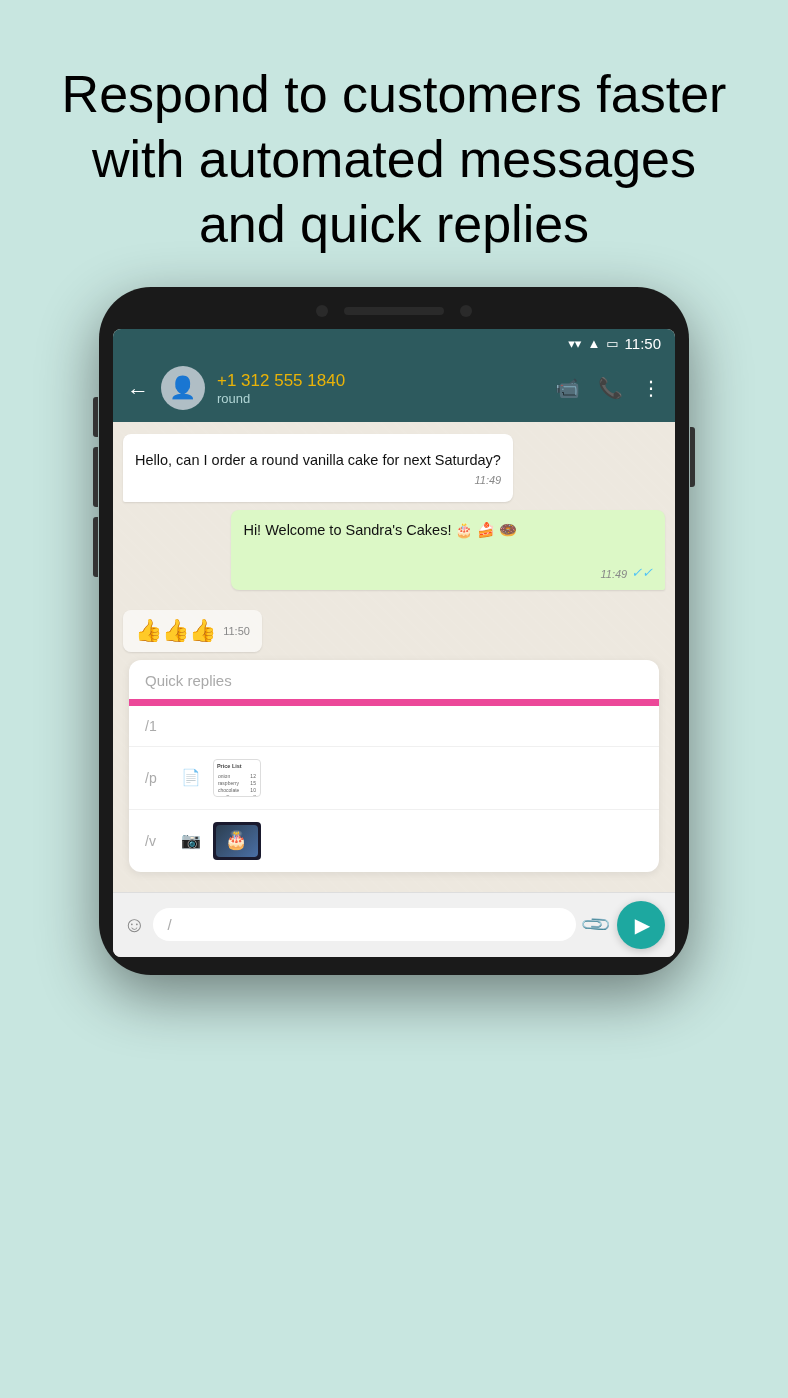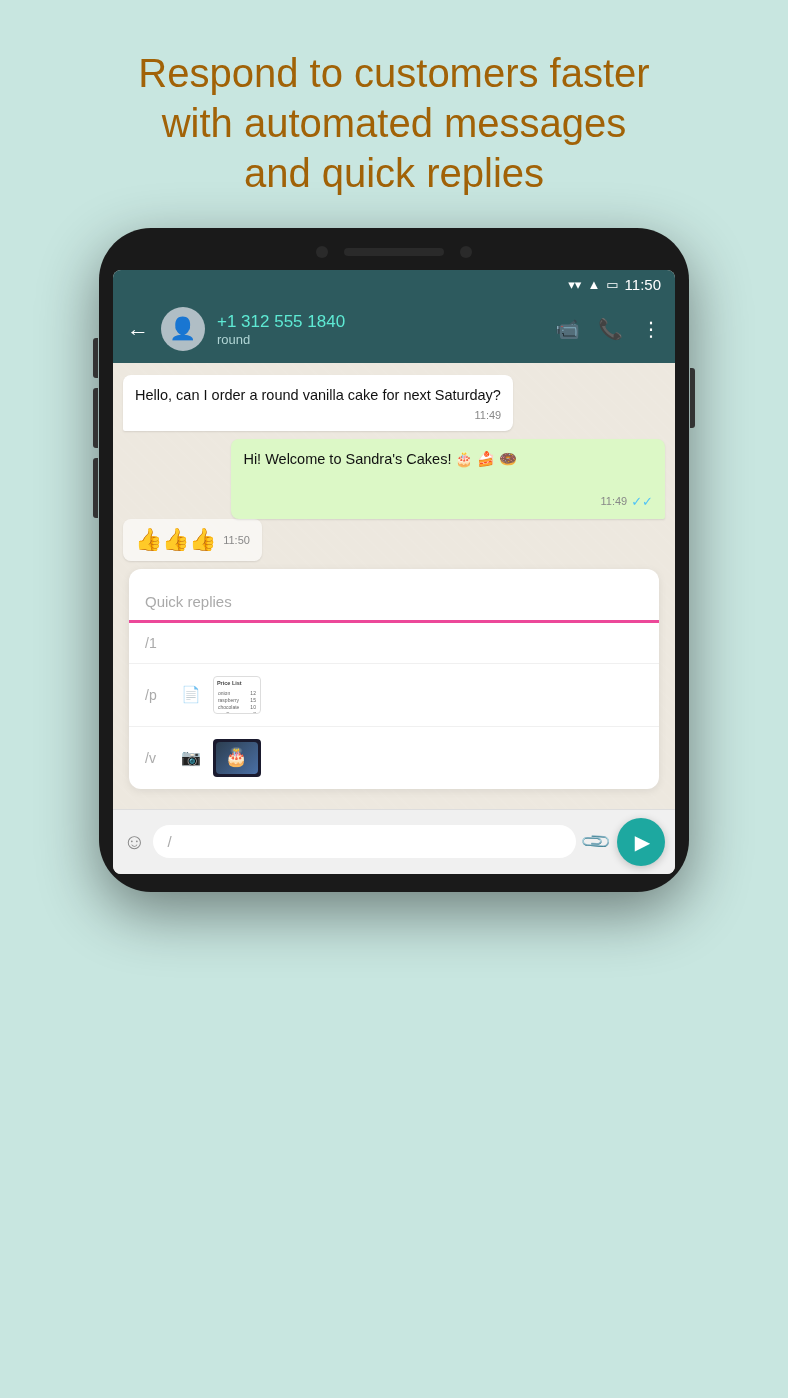--- a/index.html
+++ b/index.html
@@ -10,25 +10,25 @@
       background-color: #c8e6e0;
       font-family: 'Helvetica Neue', Arial, sans-serif;
       display: flex;
       flex-direction: column;
       align-items: center;
       overflow: hidden;
     }
 
     .headline {
       text-align: center;
-      color: #a16207;
-      font-size: 40px;
+      color: #000000;
+      font-size: 52px;
       font-weight: 400;
       line-height: 1.25;
-      padding: 48px 60px 30px;
+      padding: 62px 60px 30px;
     }
 
     .phone-outer {
       width: 590px;
       background: #1a1a1a;
       border-radius: 52px;
       padding: 18px 14px;
       box-shadow: 0 20px 60px rgba(0,0,0,0.45);
       position: relative;
     }
@@ -117,21 +117,21 @@
     .avatar-person {
       color: white;
       font-size: 22px;
     }
 
     .contact-info {
       flex: 1;
     }
 
     .contact-name {
-      color: #5eead4;
+      color: #eab308;
       font-size: 17px;
       font-weight: 500;
     }
 
     .contact-status {
       color: #b0d4d4;
       font-size: 13px;
     }
 
     .header-icons {
@@ -157,50 +157,51 @@
           transparent 2px,
           transparent 10px
         );
       padding: 12px 10px;
       min-height: 340px;
     }
 
     .message-received {
       background: white;
       border-radius: 8px 8px 8px 2px;
-      padding: 10px 12px;
+      padding: 16px 12px;
       max-width: 72%;
       margin-bottom: 8px;
       position: relative;
       box-shadow: 0 1px 2px rgba(0,0,0,0.1);
     }
 
     .message-sent {
       background: #dcf8c6;
       border-radius: 8px 8px 2px 8px;
       padding: 10px 12px;
       max-width: 80%;
-      margin-bottom: 0;
+      margin-bottom: 20px;
       margin-left: auto;
       position: relative;
       box-shadow: 0 1px 2px rgba(0,0,0,0.1);
     }
 
     .message-text {
       font-size: 14.5px;
       color: #111;
       line-height: 1.4;
     }
 
     .message-meta {
       display: flex;
       justify-content: flex-end;
-      align-items: center;
+      align-items: flex-end;
       gap: 4px;
       margin-top: 4px;
+      font-style: italic;
     }
 
     .message-time {
       font-size: 11px;
       color: #888;
     }
 
     .check-marks {
       color: #4fc3f7;
       font-size: 13px;
@@ -228,22 +229,22 @@
       background: white;
       border-radius: 12px;
       margin: 0 6px 8px;
       overflow: hidden;
       box-shadow: 0 2px 8px rgba(0,0,0,0.08);
     }
 
     .quick-replies-title {
       font-size: 15px;
       color: #aaa;
-      padding: 24px 16px 10px;
-      border-bottom: 3px solid #ec4899;
+      padding: 12px 16px 10px;
+      border-bottom: 7px solid #ec4899;
     }
 
     .quick-reply-item {
       display: flex;
       align-items: center;
       padding: 12px 16px;
       border-bottom: 1px solid #f0f0f0;
       gap: 12px;
       cursor: pointer;
     }

